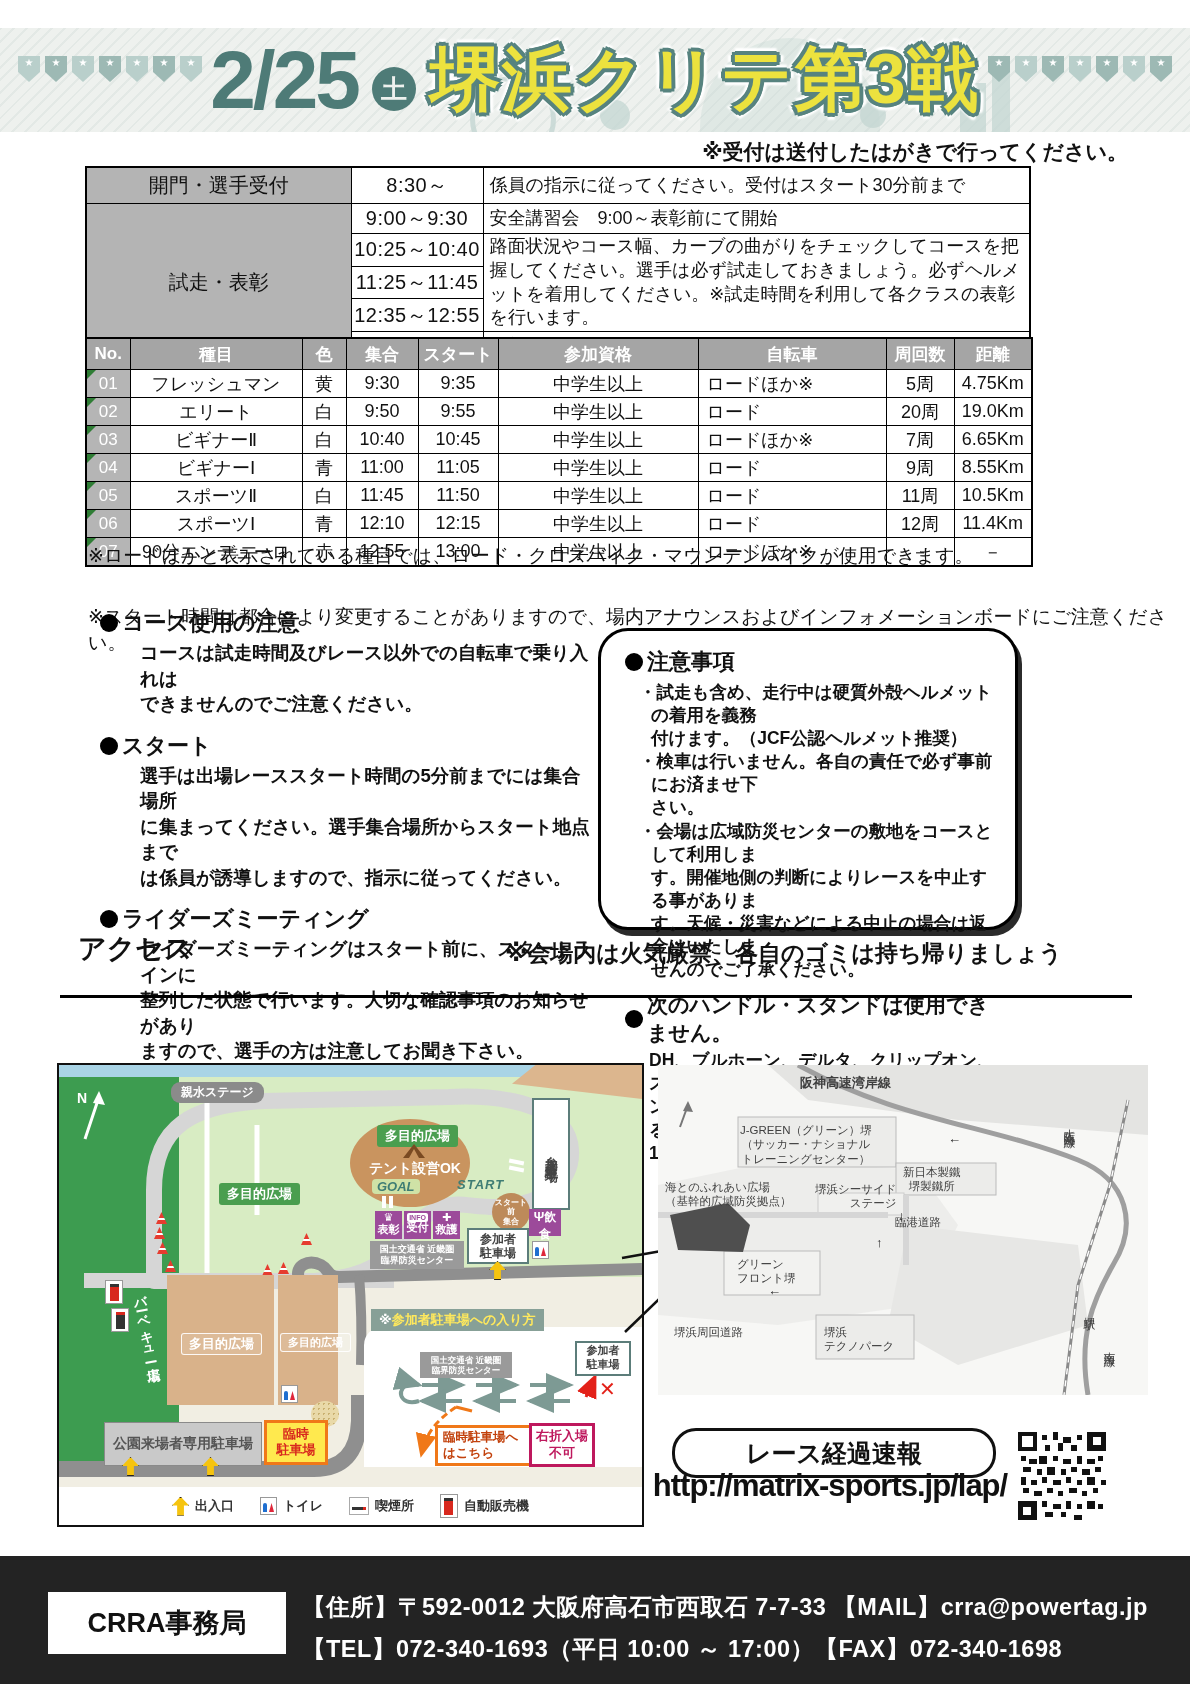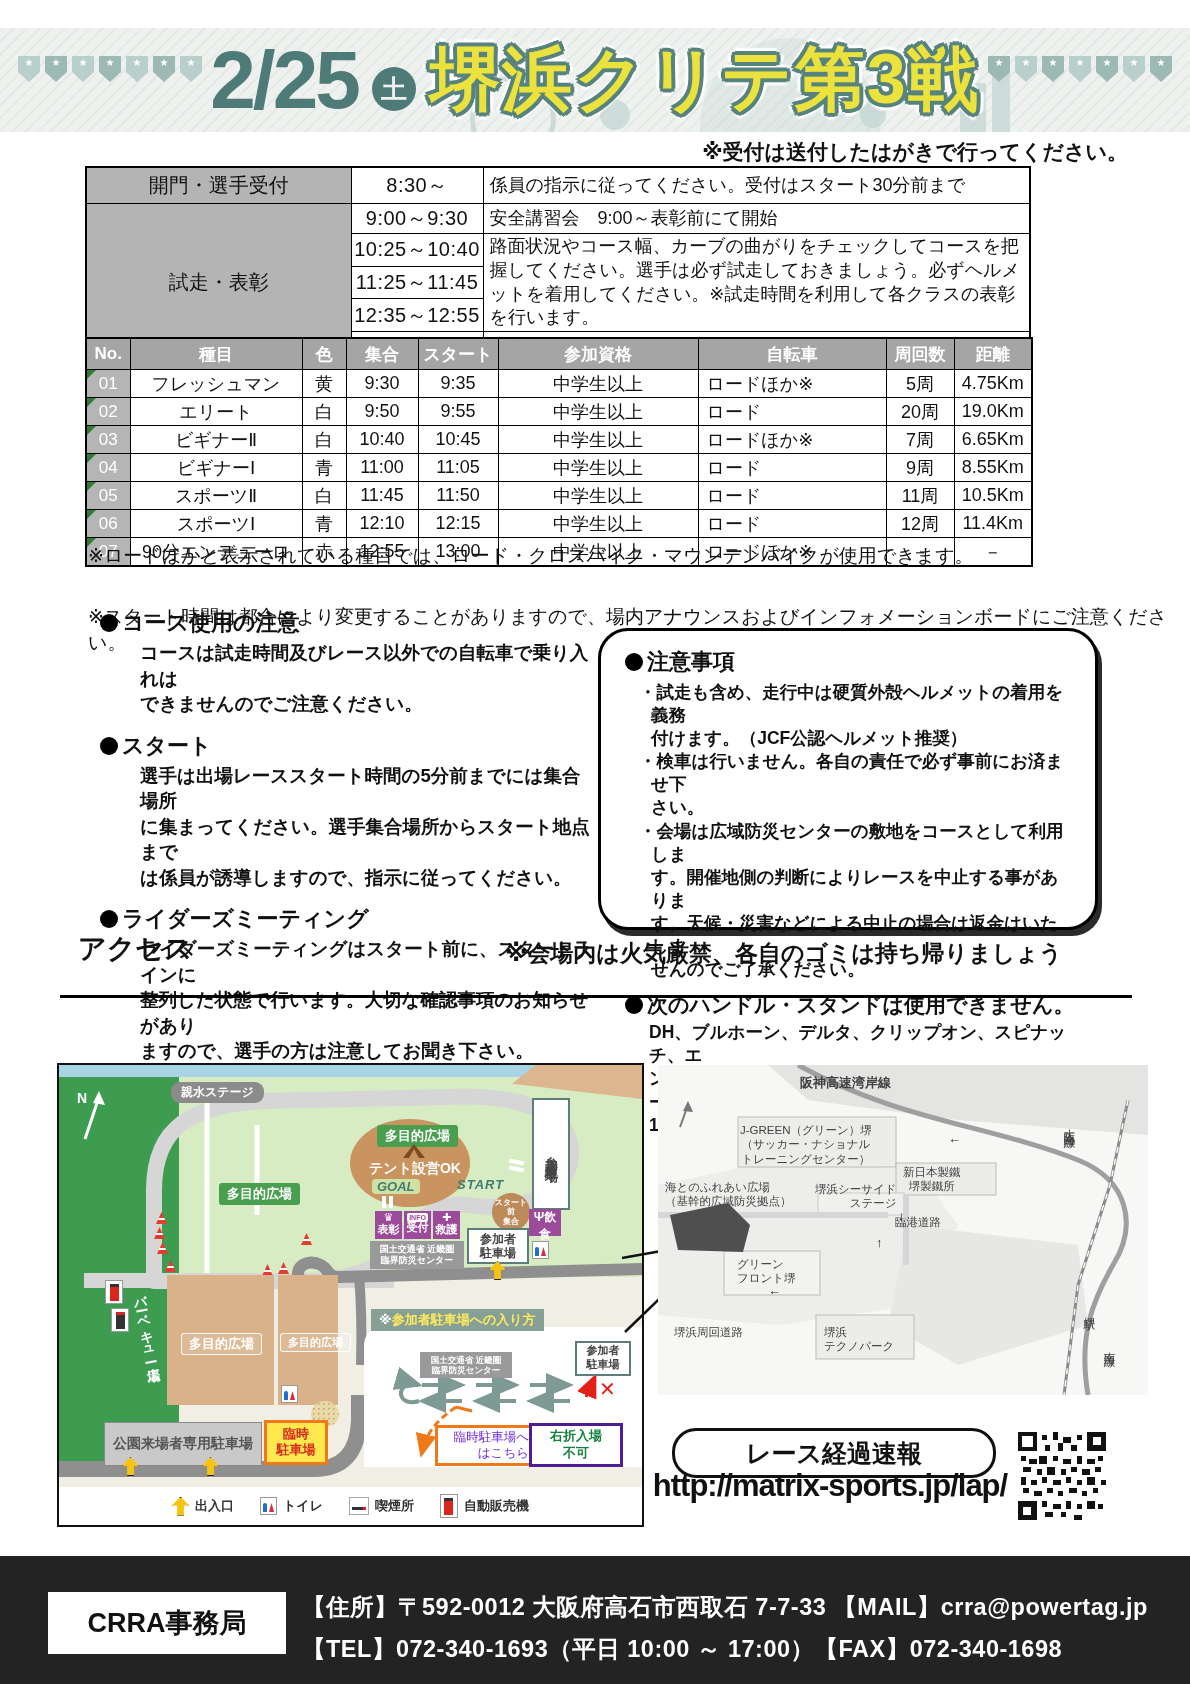--- a/index.html
+++ b/index.html
@@ -57,21 +57,21 @@
   .tnote{left:88px;font-size:19px;}
 
   
   #notes-left{top:608px;left:100px;width:492px;}
   .nsec{margin-bottom:14px;}
   .nsec .ttl{font-size:22px;font-weight:bold;display:flex;align-items:center;gap:4px;}
   .dot{width:18px;height:18px;border-radius:50%;background:#000;flex:0 0 18px;}
   .nsec .bod{margin:2px 0 0 40px;font-size:18.5px;font-weight:600;line-height:1.38;}
 
   
-  #caution-box{top:628px;left:598px;width:500px;height:302px;border:3px solid #000;border-radius:30px;
+  #caution-box{top:628px;left:598px;width:420px;height:302px;border:3px solid #000;border-radius:30px;
     background:#fff;box-shadow:4px 6px 0 #2b2b2b;padding:16px 20px 0 24px;box-sizing:border-box;}
   #caution-box .ttl{font-size:22px;font-weight:bold;display:flex;align-items:center;gap:4px;}
   #caution-box ul{margin:4px 0 10px 14px;padding:0;list-style:none;}
   #caution-box li{font-size:17.5px;font-weight:600;line-height:1.32;text-indent:-12px;padding-left:12px;}
   #caution-box li::before{content:"・";}
   #caution-box .hbody{margin:2px 0 0 24px;font-size:17.5px;font-weight:600;line-height:1.32;}
 
   
   #access-heading{top:930px;left:78px;font-size:28px;font-weight:bold;}
   #fire-note{top:938px;left:505px;font-size:23px;font-weight:bold;}
@@ -105,22 +105,22 @@
   .cone{position:absolute;width:11px;height:12px;background:linear-gradient(#e63c2f 50%,#fff 50% 70%,#e63c2f 70%);clip-path:polygon(50% 0,100% 100%,0 100%);}
   .yarrow{position:absolute;width:15px;height:17px;background:#f6c40f;border:1.5px solid #222;
     clip-path:polygon(50% 0,100% 48%,70% 48%,70% 100%,30% 100%,30% 48%,0 48%);}
   .tanrect{position:absolute;background:#d9b28a;}
   .tanlabel{position:absolute;color:#fff;font-size:13px;font-weight:bold;border:1px solid rgba(255,255,255,.9);border-radius:3px;padding:1px 7px;background:rgba(255,255,255,.12);}
   .pubpark{position:absolute;background:#c9c9c9;border:1.5px solid #8a8a8a;color:#555;font-size:14px;font-weight:bold;display:flex;align-items:center;justify-content:center;}
   .temppark{position:absolute;background:#ffe94e;border:3px solid #f07818;color:#d8281e;font-size:13px;font-weight:bold;text-align:center;line-height:1.25;padding:3px 4px;}
   .entrytitle{position:absolute;background:#87a097;color:#ffe95c;font-size:13px;font-weight:bold;padding:2px 8px;}
   .entrytitle .w{color:#fff;}
   .inset{position:absolute;left:305px;top:262px;width:278px;height:140px;background:#fff;border-radius:18px 0 0 0;}
-  .orangebox{position:absolute;background:#fff;border:3px solid #f07818;color:#6d28d9;font-size:12.5px;font-weight:normal;text-align:right;line-height:1.25;padding:2px 5px;}
-  .redbox{position:absolute;background:#fff;border:3px solid #4c1d95;color:#15803d;font-size:13px;font-weight:bold;text-align:center;line-height:1.3;padding:2px 14px;}
+  .orangebox{position:absolute;background:#fff;border:3px solid #f07818;color:#c2410c;font-size:12.5px;font-weight:bold;text-align:left;line-height:1.25;padding:2px 5px;}
+  .redbox{position:absolute;background:#fff;border:3px solid #be185d;color:#be185d;font-size:13px;font-weight:bold;text-align:center;line-height:1.3;padding:2px 0;}
   .redx{position:absolute;color:#e32119;font-size:20px;font-weight:900;}
   .sand{position:absolute;width:28px;height:26px;border-radius:50%;background:#e9d9a8;
     background-image:radial-gradient(#c9b070 1px,transparent 1px);background-size:5px 5px;}
   .bbq{position:absolute;color:#fff;font-size:13px;font-weight:bold;writing-mode:vertical-rl;letter-spacing:2px;transform:rotate(-10deg);}
   .vend{position:absolute;width:16px;height:22px;background:#fff;border:1px solid #999;display:flex;align-items:center;justify-content:center;}
   .vend i{display:block;width:9px;height:14px;background:#d8281e;border-top:3px solid #333;}
   #map-legend{position:absolute;left:0;bottom:0;width:583px;height:38px;background:#fff;display:flex;align-items:center;justify-content:center;gap:26px;}
   #map-legend .item{display:flex;align-items:center;gap:6px;font-size:13px;font-weight:bold;color:#333;}
   .smoke{width:18px;height:16px;background:#fff;border:1px solid #aaa;position:relative;}
   .smoke i{position:absolute;left:2px;bottom:4px;width:11px;height:3px;background:#333;}

